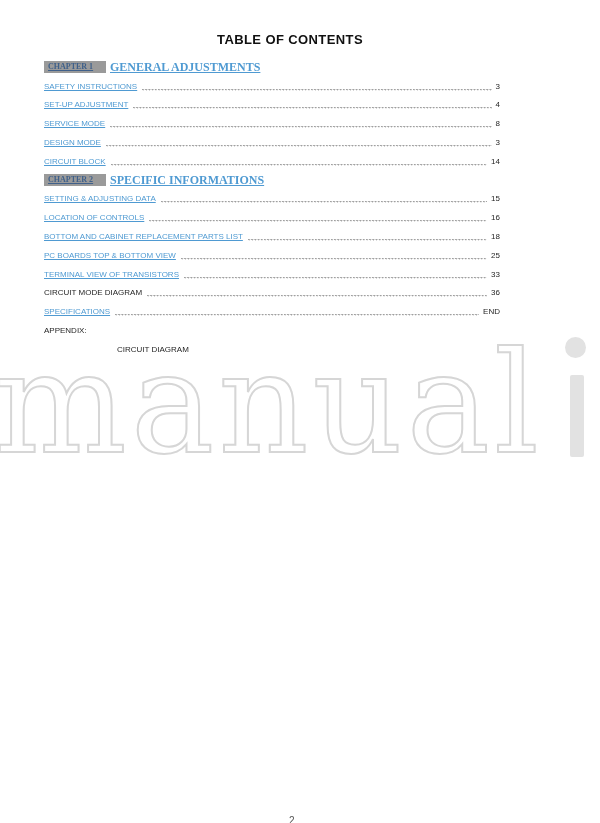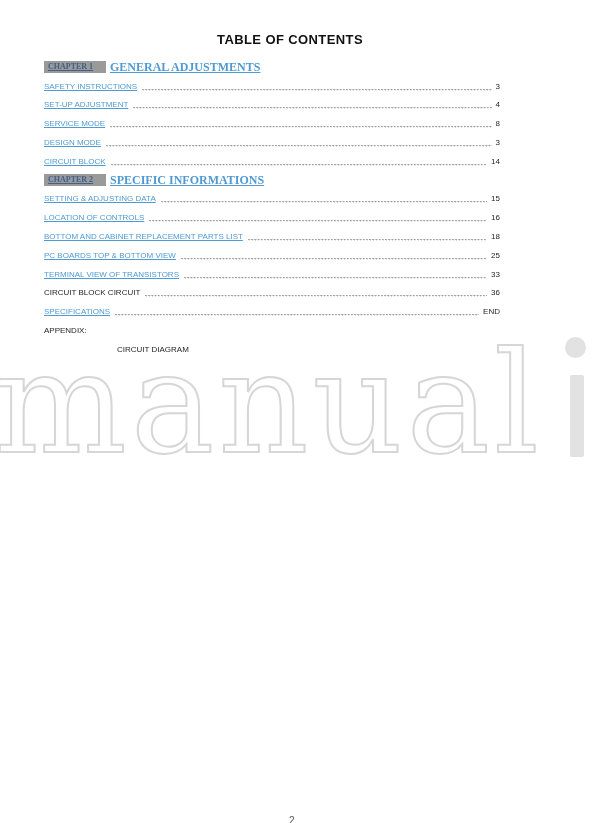--- a/index.html
+++ b/index.html
@@ -192,21 +192,21 @@
     <span class="leader"></span>
     <span class="pagenum">25</span>
   </div>
   <div class="row item-row">
     <a class="link">TERMINAL VIEW OF TRANSISTORS</a>
     <span class="leader"></span>
     <span class="pagenum">33</span>
   </div>
 
   <div class="row item-row">
-    <span class="plain">CIRCUIT BLOCK CIRCUIT</span>
+    <span class="plain">CIRCUIT MODE DIAGRAM</span>
     <span class="leader"></span>
     <span class="pagenum">36</span>
   </div>
   <div class="row item-row">
     <a class="link">SPECIFICATIONS</a>
     <span class="leader"></span>
     <span class="pagenum">END</span>
   </div>
 
   <div class="row item-row">

